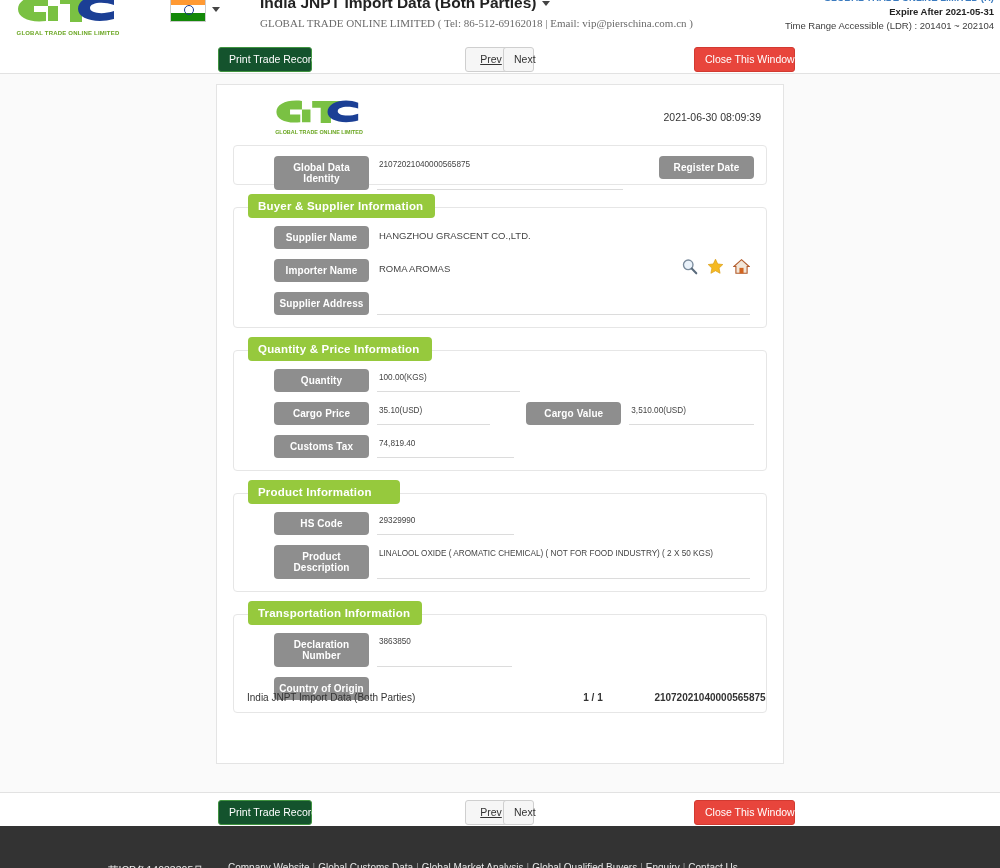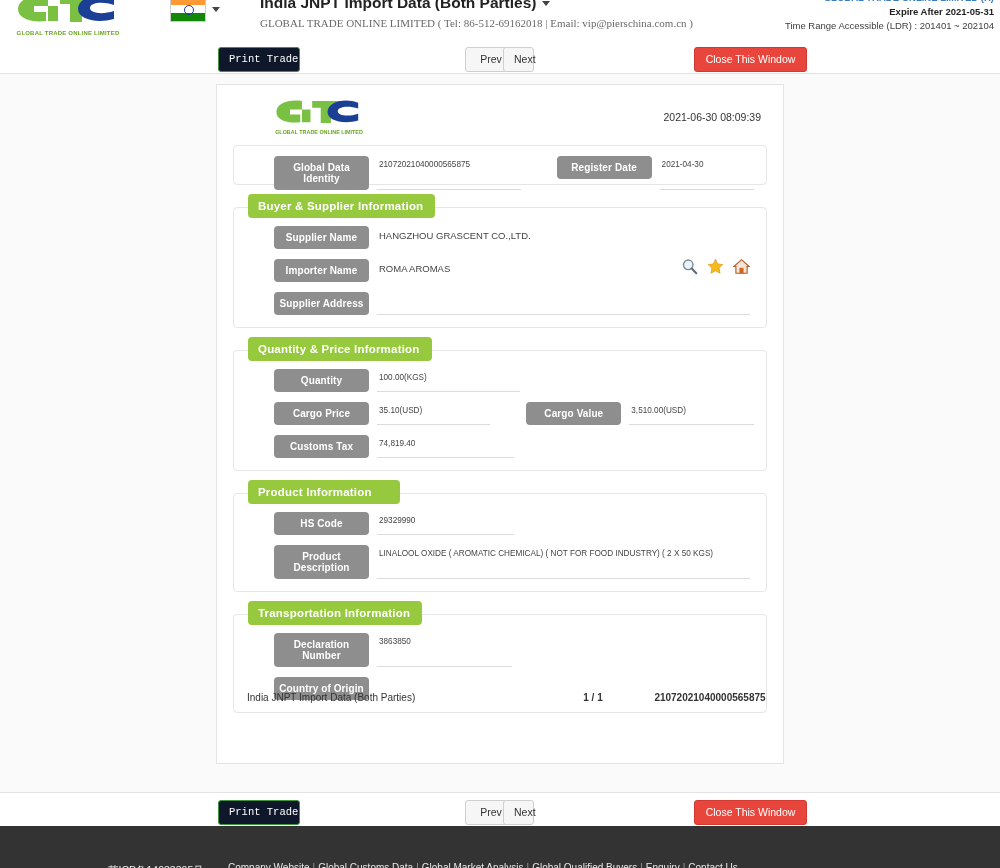--- a/index.html
+++ b/index.html
@@ -97,35 +97,34 @@
     font-size: 10.5px;
     border-radius: 3px;
     cursor: pointer;
     text-align: center;
     white-space: nowrap;
     line-height: 1;
     padding: 6px 10px;
     border: 1px solid transparent;
   }
   .btn-print {
-    background: #0f172a;
+    background: #14532d;
     border-color: #409440;
     color: #fff;
     left: 218px; top: 7px;
-    width: 82px;
-    font-family: Liberation Mono, monospace;
-  }
-  .btn-prev { background: #f6f6f6; border-color: #cfcfcf; color: #333; left: 465px; top: 7px; width: 52px; }
+    width: 94px;
+  }
+  .btn-prev { background: #f6f6f6; border-color: #cfcfcf; color: #333; left: 465px; top: 7px; width: 52px; text-decoration: underline; }
   .btn-next { background: #f6f6f6; border-color: #cfcfcf; color: #333; left: 503px; top: 7px; width: 31px; }
   .btn-close {
     background: #e8453c;
     border-color: #d23a31;
     color: #fff;
     left: 694px; top: 7px;
-    width: 113px;
+    width: 101px;
   }
   .actionbar-bottom { border-bottom: none; border-top: 1px solid #e2e2e2; height: 34px; }
   .actionbar-bottom .btn-print { left: 218px; }
   .actionbar-bottom .btn-prev { left: 465px; }
   .actionbar-bottom .btn-next { left: 503px; }
   .actionbar-bottom .btn-close { left: 694px; }
 
   
   .stage {
     position: relative;
@@ -323,21 +322,20 @@
       <div class="doc-ts">2021-06-30 08:09:39</div>
     </div>
 
     <div class="panel panel-id">
       <div class="rows">
         <div class="frow">
           <div class="fld-label">Global Data Identity</div>
           <div class="fld-value half-2">21072021040000565875</div>
           <div class="spacer-half"></div>
           <div class="fld-label">Register Date</div>
-          <div class="fld-value half-2">2021-04-30</div>
         </div>
       </div>
     </div>
 
     <div class="panel panel-labeled">
       <div class="panel-title">Buyer &amp; Supplier Information</div>
       <div class="rows">
 
         <div class="frow">
           <div class="fld-label">Supplier Name</div>

